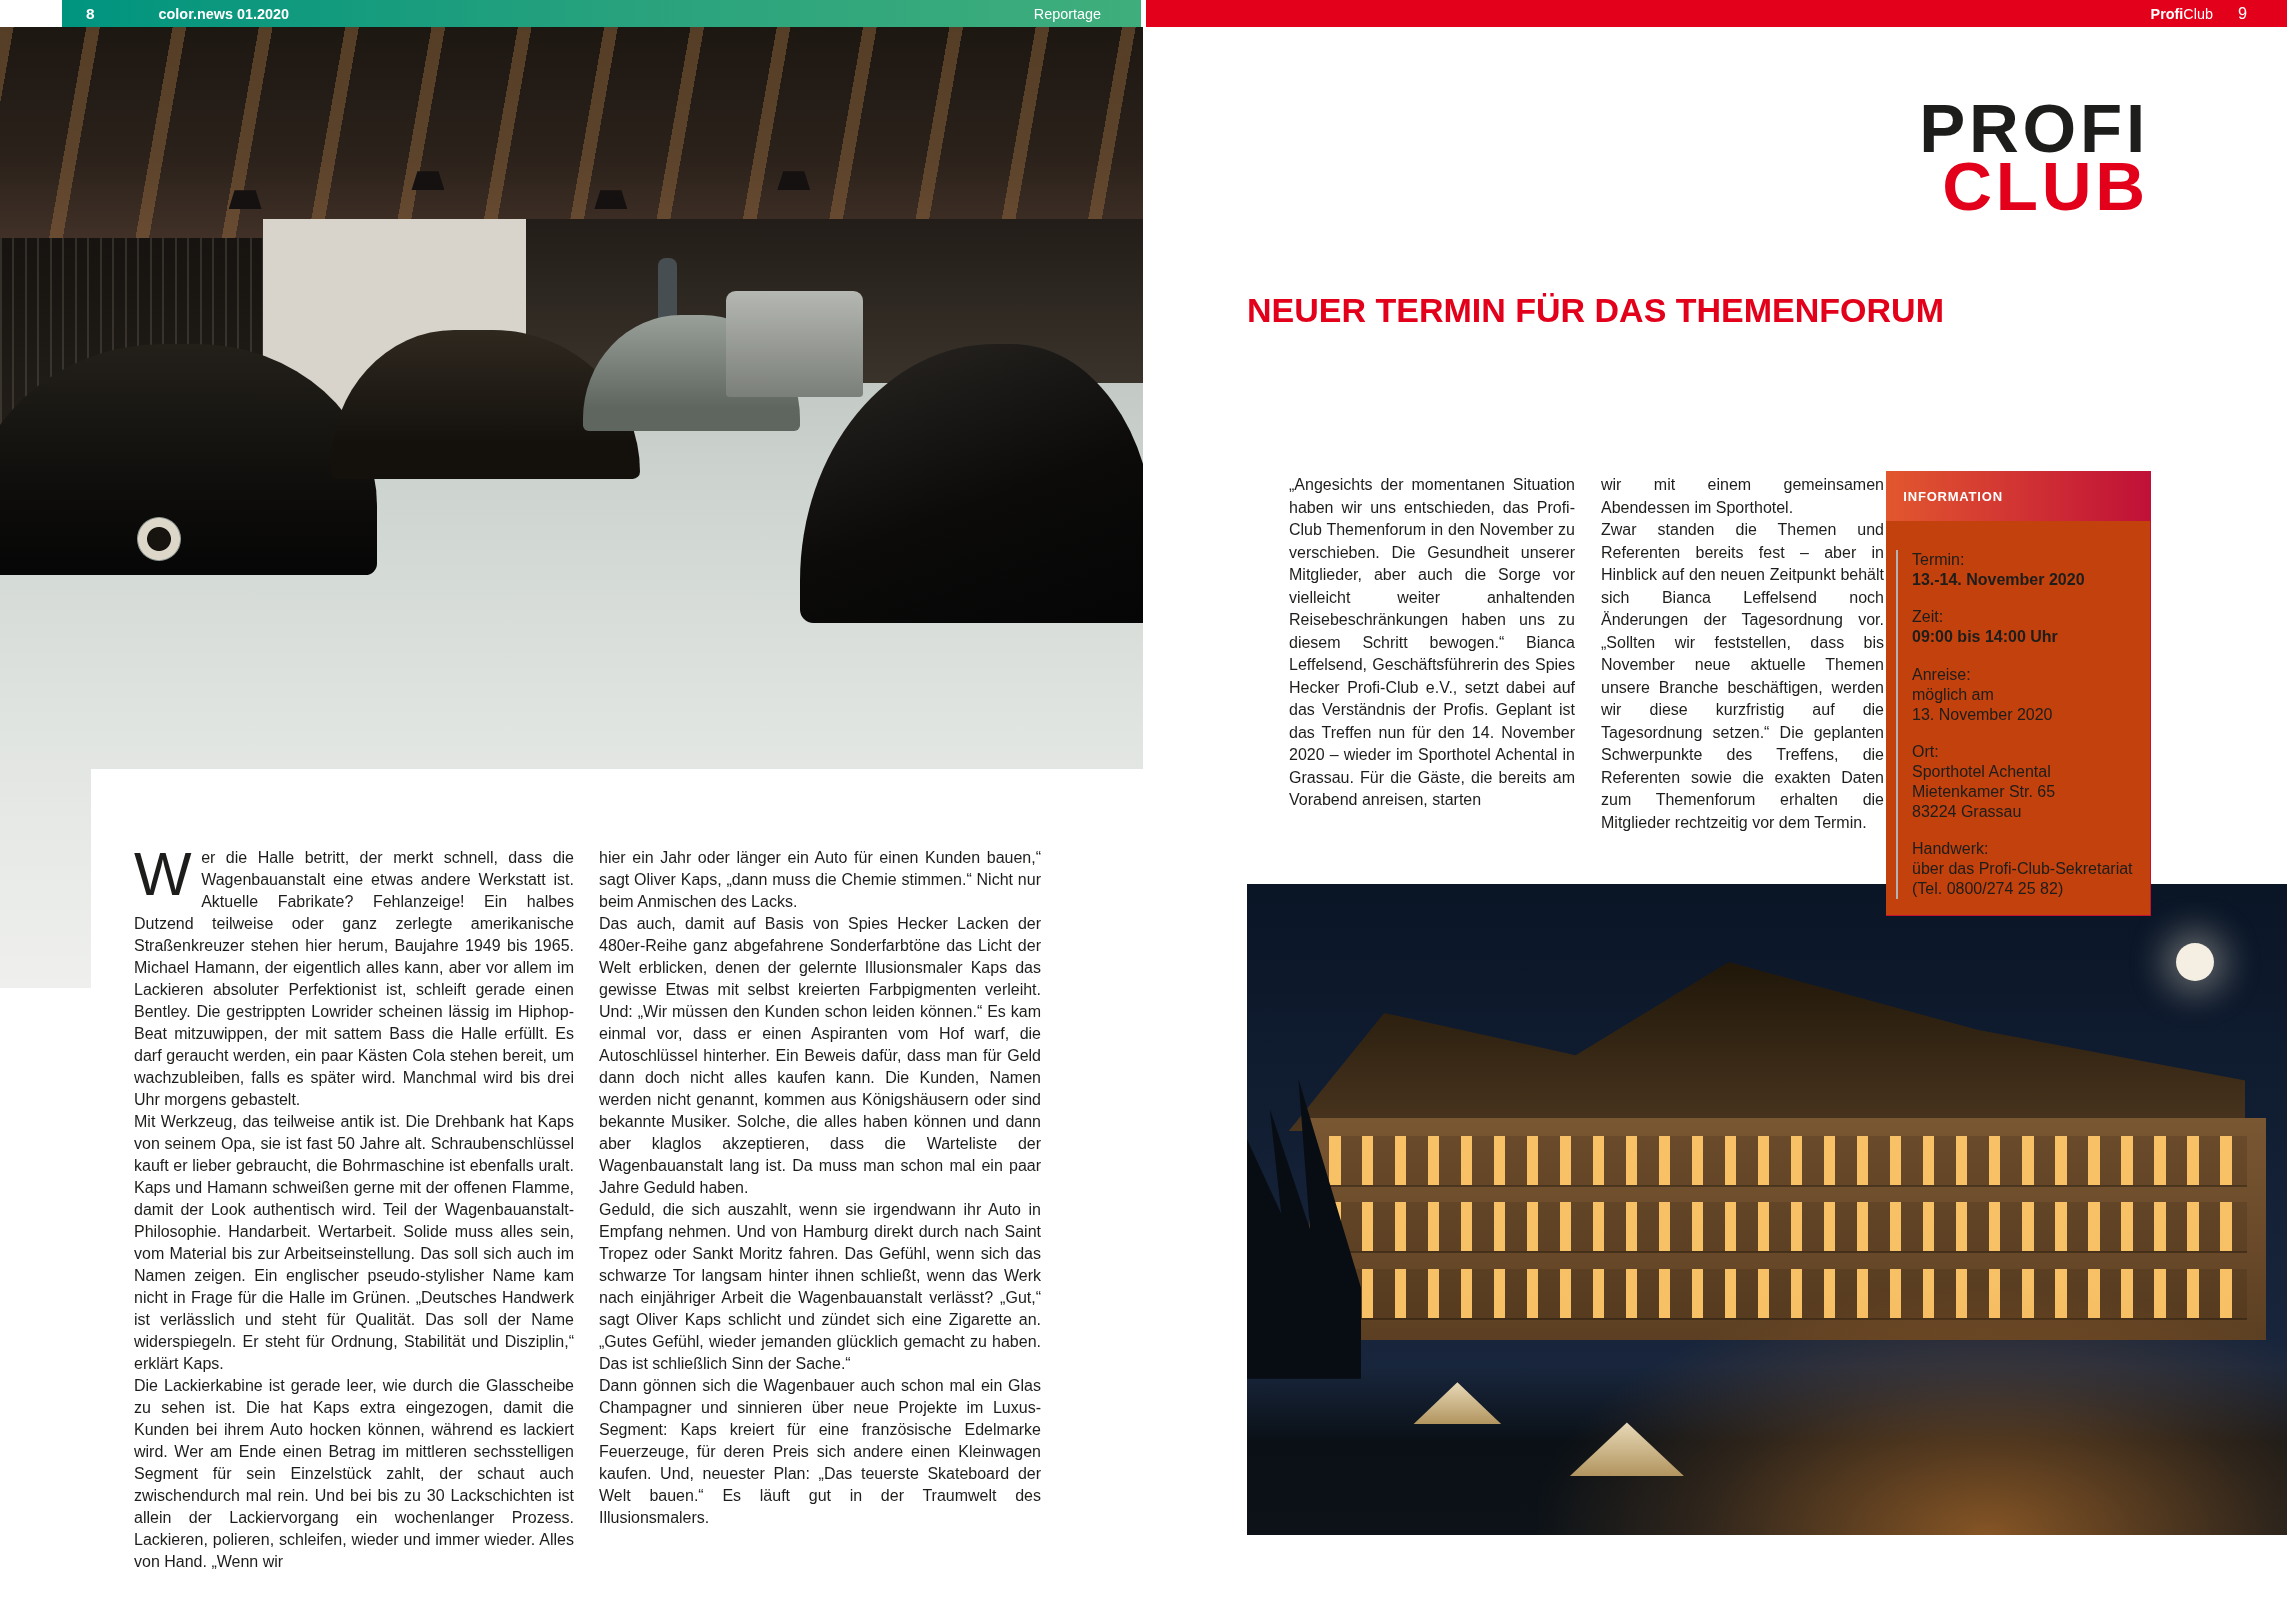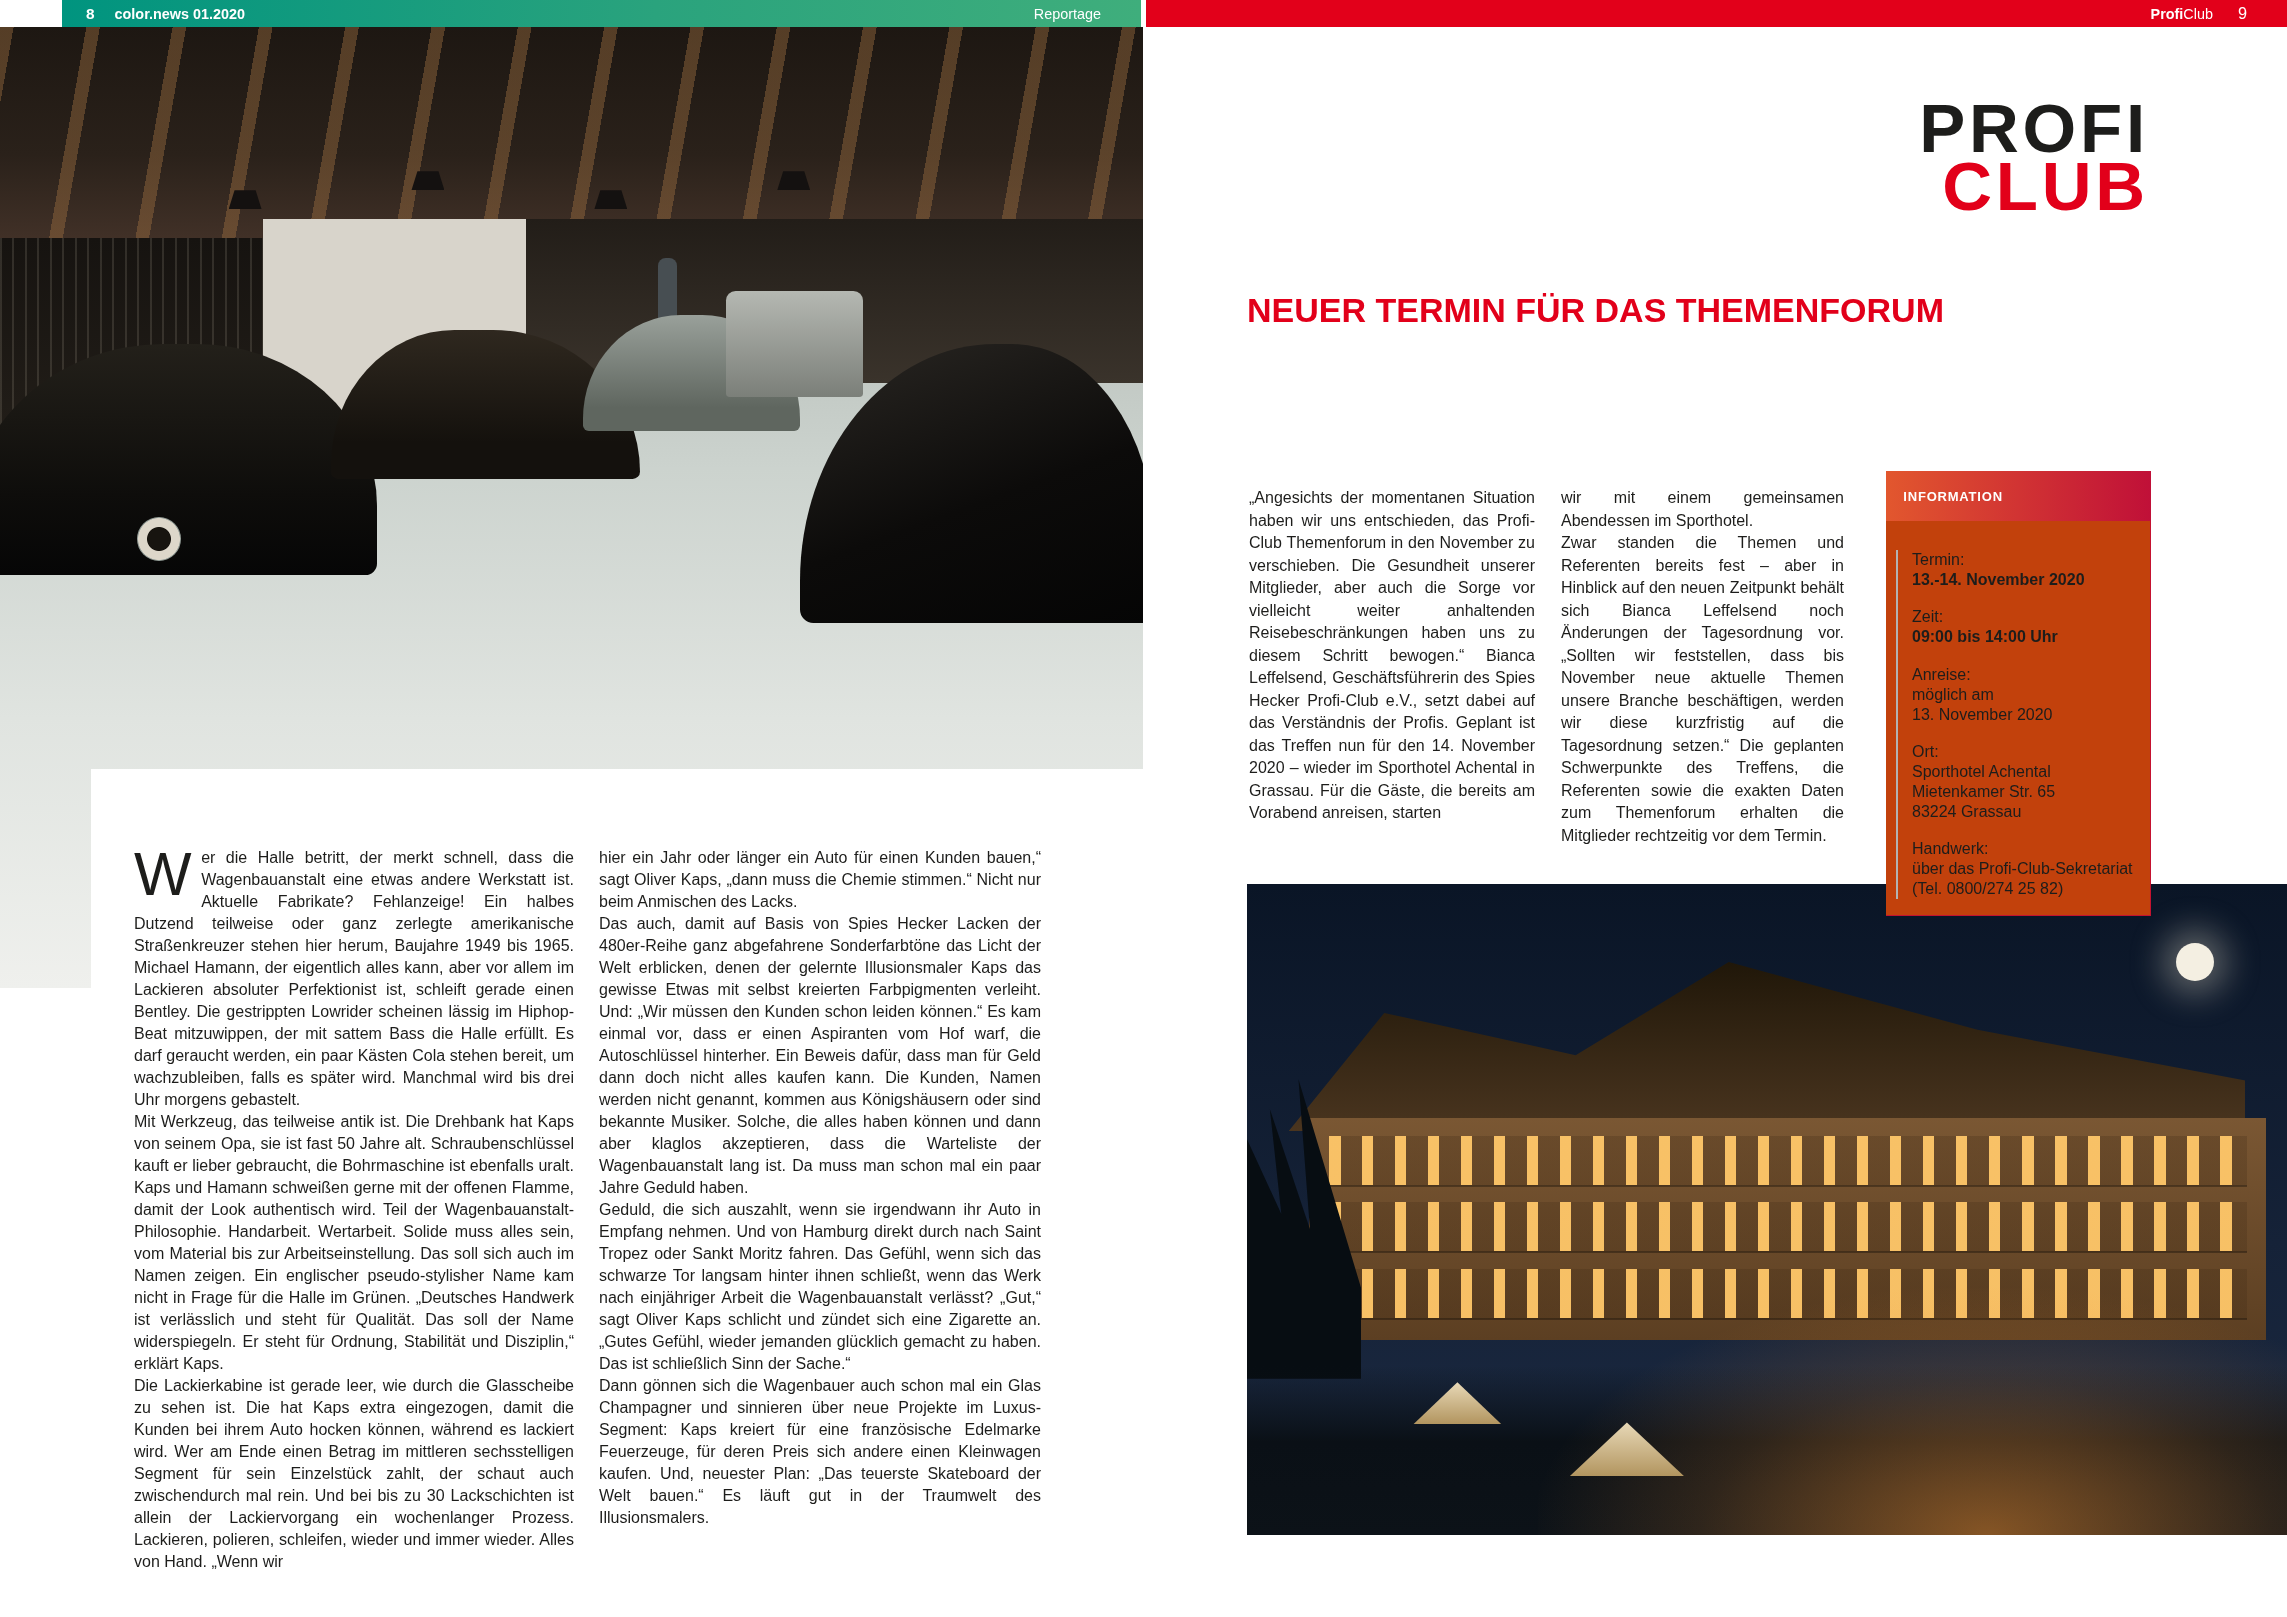--- a/index.html
+++ b/index.html
@@ -5,21 +5,21 @@
   html,body{margin:0;padding:0;background:#888;}
   .sheet{position:relative;width:2287px;height:1618px;background:#ffffff;overflow:hidden;
          font-family:"Liberation Sans",sans-serif;color:#1d1d1b;}
   .abs{position:absolute;}
 
   
   .bar{position:absolute;top:0;height:27px;display:flex;align-items:center;font-size:14.4px;color:#fff;}
   .bar-left{left:62px;width:1079px;background:linear-gradient(90deg,#00947f 0%,#2aa37d 55%,#3fae7c 100%);
             padding:0;box-sizing:border-box;}
   .bar-left .pagenum{margin-left:24px;font-weight:bold;font-size:15.4px;}
-  .bar-left .mag{margin-left:20px;font-weight:bold;}
+  .bar-left .mag{margin-left:64px;font-weight:bold;}
   .bar-left .spacer{flex:1;}
   .bar-left .section{margin-right:40px;}
   .bar-right{left:1146px;width:1141px;background:#e2001a;justify-content:flex-end;box-sizing:border-box;padding-right:40px;}
   .bar-right .brand-b{font-weight:bold;}
   .bar-right .brand-r{font-weight:normal;}
   .bar-right .pagenum{margin-left:25px;font-size:16.3px;}
 
   
   .garage{left:0;top:27px;width:1143px;height:961px;z-index:1;overflow:hidden;
           background:linear-gradient(180deg,#b6bdb8 24%,#ccd3ce 46%,#e0e4e0 72%,#eff0ed 100%);}
@@ -63,21 +63,21 @@
   .lcol-b{left:599px;top:847px;width:442px;}
   .dropcap{float:left;font-size:61px;line-height:48px;padding:2.9px 9.6px 0 0;font-weight:400;white-space:normal;}
 
   
   .logo{right:138px;top:100px;text-align:right;line-height:58px;font-weight:800;
         font-size:69px;letter-spacing:3.8px;z-index:3;}
   .logo .l1{color:#1d1d1b;}
   .logo .l2{color:#e2001a;}
   .headline{left:1247px;top:291px;width:913px;font-size:34px;font-weight:bold;color:#e2001a;z-index:3;}
   .subhead{left:1247px;top:388px;width:672px;font-size:19.7px;font-weight:bold;color:#e2001a;line-height:22.6px;z-index:3;}
-  .rcol{top:487px;font-size:16px;line-height:22.5px;text-align:justify;white-space:pre-line;z-index:3;}
+  .rcol{top:474px;font-size:16px;line-height:22.5px;text-align:justify;white-space:pre-line;z-index:3;margin-left:40px;}
   .rcol1{left:1249px;width:286px;}
   .rcol2{left:1561px;width:283px;}
 
   
   .info{left:1886px;top:471px;width:265px;z-index:5;}
   .info-header{height:50px;background:linear-gradient(90deg,#e2572e 0%,#c01038 100%);
                color:#fff;font-weight:bold;font-size:13px;letter-spacing:0.8px;
                display:flex;align-items:center;padding-left:17.3px;box-sizing:border-box;}
   .info-body{background:#c2410c;border-right:1.9px solid #c51230;border-bottom:1.9px solid #c51230;
              box-sizing:border-box;height:395px;padding:29px 9.6px 0 9.6px;}

